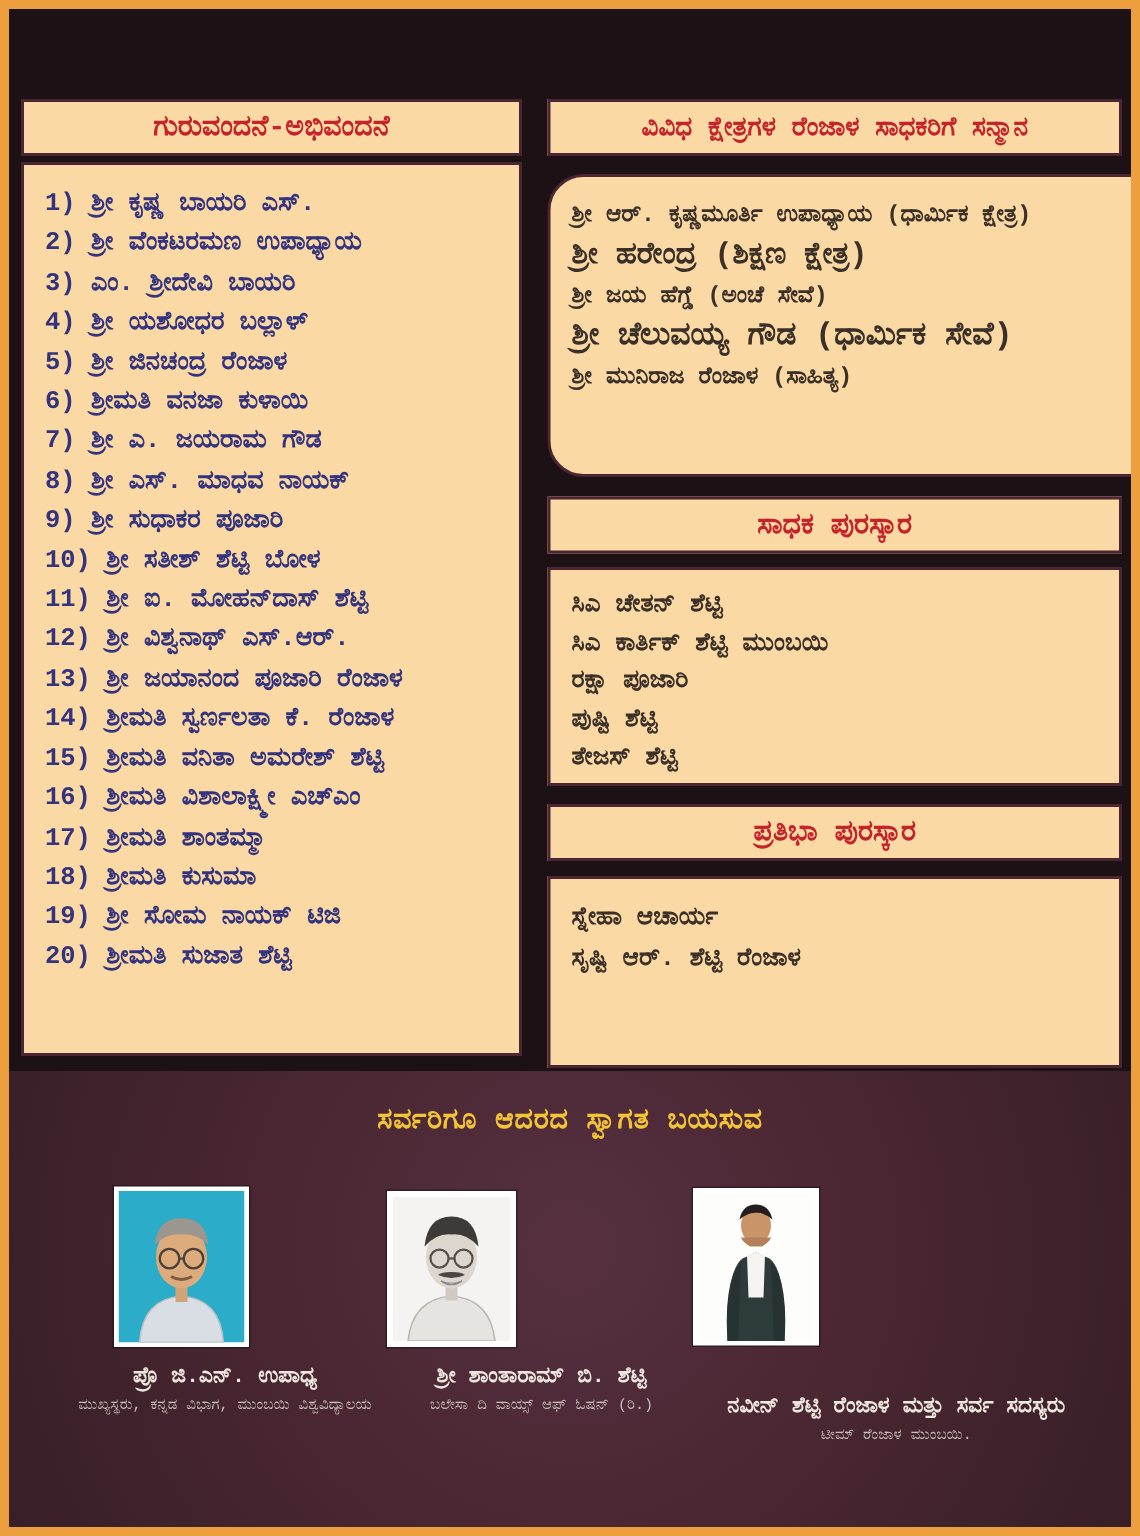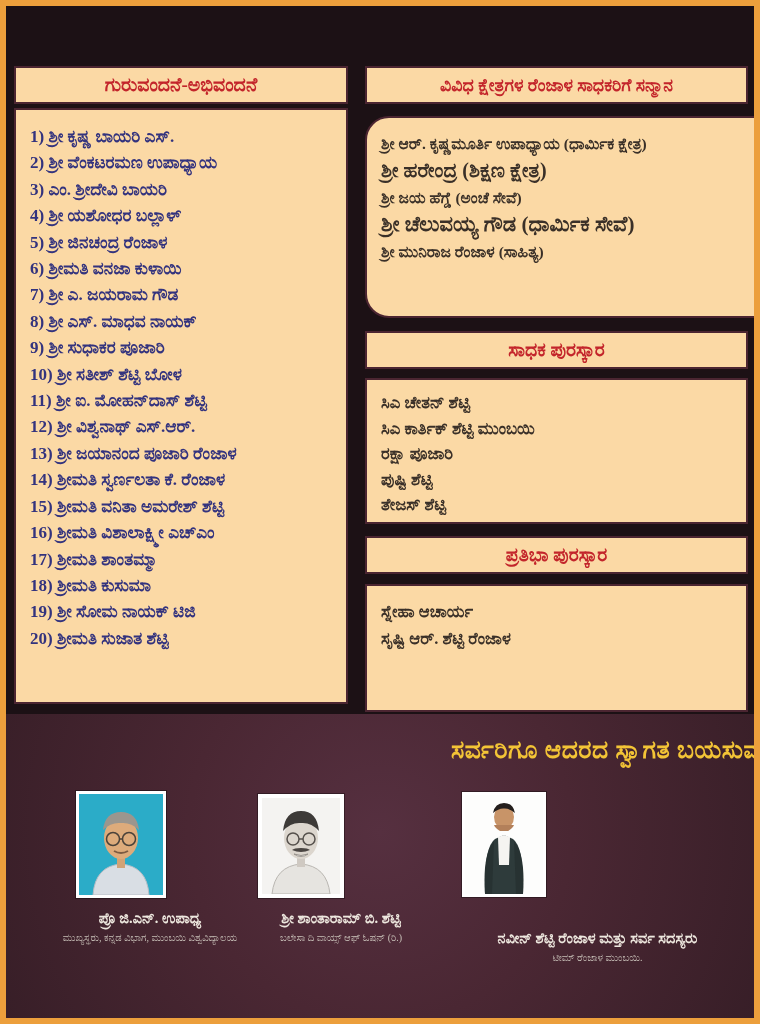--- a/index.html
+++ b/index.html
@@ -1,20 +1,20 @@
 <!DOCTYPE html>
 <html><head>
 <meta charset="utf-8">
 <style>
   html,body{margin:0;padding:0;background:#111;}
   .poster{
     position:relative;
     width:760px;height:1024px;
     margin:0 auto;
-    font-family:Liberation Serif, serif;
+    font-family:Liberation Mono, monospace;
     overflow:hidden;
     background:#404040;
   }
   .bg-top{position:absolute;left:0;top:0;width:760px;height:714px;background:#1c1115;}
   .bg-bottom{
     position:absolute;left:0;top:714px;width:760px;height:310px;
     background:radial-gradient(circle at 50% 38%, #563040 0%, #4a2733 45%, #371e27 100%);
   }
   .frame{
     position:absolute;inset:0;border:6px solid #EC9F3C;pointer-events:none;z-index:50;
@@ -35,21 +35,21 @@
     color:#33337E;font-weight:bold;font-size:17px;line-height:26.4px;
     white-space:nowrap;
   }
   .r-content{padding:12px 0 0 14px;}
   .r-content .li{
     color:#3a3028;font-weight:600;font-size:16.5px;line-height:27px;
     white-space:nowrap;
   }
   .welcome{
     position:absolute;left:0;top:736px;width:760px;
-    text-align:right;color:#F3C436;font-weight:bold;font-size:25px;
+    text-align:center;color:#F3C436;font-weight:bold;font-size:19px;
     letter-spacing:0.5px;
   }
   .photo{
     position:absolute;box-sizing:border-box;background:#fff;
     box-shadow:0 0 0 1px rgba(0,0,0,0.35);
   }
   .photo svg{display:block;width:100%;height:100%;}
   .caption{position:absolute;text-align:center;}
   .caption .nm{color:#EDE7DE;font-weight:bold;font-size:14.5px;line-height:20px;}
   .caption .rl{color:#C8C0B8;font-size:10px;line-height:14px;margin-top:3px;}
@@ -190,21 +190,21 @@
       <path d="M20 99 Q18 70 24 54 L29 46 L27 99 Z" fill="#273232"></path>
       <path d="M58 99 Q60 70 54 54 L49 46 L51 99 Z" fill="#273232"></path>
     </svg>
   </div>
 
   <div class="caption" style="left:10px;top:908px;width:280px;">
     <div class="nm">ಪ್ರೊ ಜಿ.ಎನ್. ಉಪಾಧ್ಯ</div>
     <div class="rl">ಮುಖ್ಯಸ್ಥರು, ಕನ್ನಡ ವಿಭಾಗ, ಮುಂಬಯಿ ವಿಶ್ವವಿದ್ಯಾಲಯ</div>
   </div>
 
-  <div class="caption" style="left:236px;top:908px;width:210px;">
+  <div class="caption" style="left:256px;top:908px;width:210px;">
     <div class="nm">ಶ್ರೀ ಶಾಂತಾರಾಮ್ ಬಿ. ಶೆಟ್ಟಿ</div>
     <div class="rl">ಬಲೇಸಾ ದಿ ವಾಯ್ಸ್ ಆಫ್ ಓಷನ್ (ರಿ.)</div>
   </div>
 
   <div class="caption" style="left:445px;top:908px;width:305px;margin-top:20px;">
     <div class="nm">ನವೀನ್ ಶೆಟ್ಟಿ ರೆಂಜಾಳ ಮತ್ತು ಸರ್ವ ಸದಸ್ಯರು</div>
     <div class="rl">ಟೀಮ್ ರೆಂಜಾಳ ಮುಂಬಯಿ.</div>
   </div>
 
   <div class="frame"></div>

